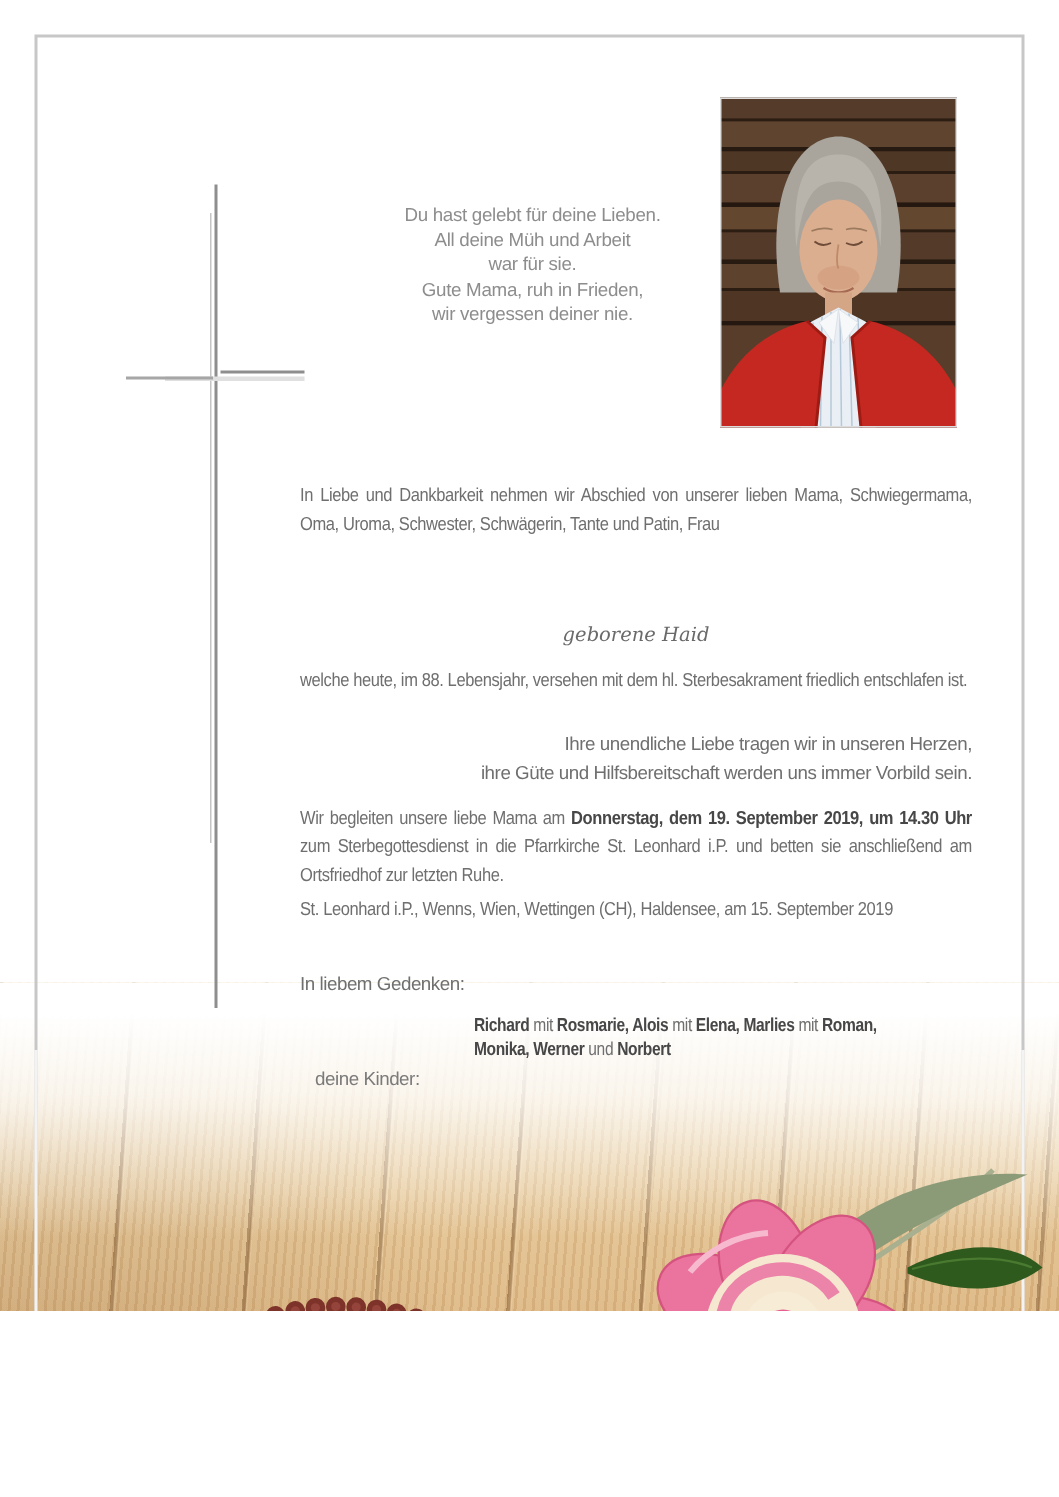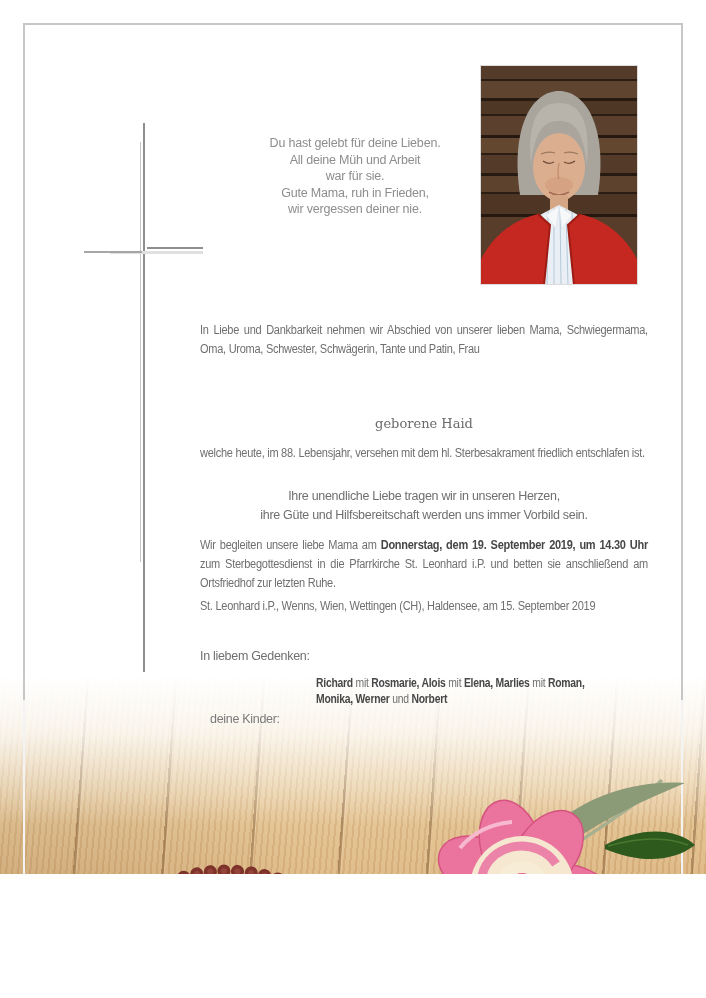--- a/index.html
+++ b/index.html
@@ -11,28 +11,28 @@
   .frame{left:23px;top:23px;width:660px;height:948px;box-sizing:border-box;
          border:2px solid #c7c7c7;z-index:3;}
   .wline{background:rgba(255,255,255,.78);z-index:4;}
 
   
   .xline{background:#8e8e8e;z-index:2;}
 
   
   .txt{color:#6f6f6f;font-size:12.5px;letter-spacing:-0.3px;line-height:19px;z-index:6;}
   .squeeze{width:509px;transform:scaleX(.88);transform-origin:0 0;text-align:justify;}
-  .center{text-align:center;}
+  .center{text-align:right;}
   .bseg{color:#474747;font-weight:bold;}
   .poem{left:240px;top:135px;width:230px;text-align:center;color:#8d8d8d;
         font-size:12.5px;line-height:16.5px;letter-spacing:-0.2px;z-index:6;}
   .name{left:200px;top:368px;width:448px;text-align:center;color:#3d3d3d;
         font-family:"DejaVu Serif",serif;font-style:italic;font-size:37px;line-height:46px;z-index:6;}
   .maiden{left:200px;top:416px;width:448px;text-align:center;color:#6a6a6a;
-        font-family:"DejaVu Serif",serif;font-size:13px;z-index:6;}
+        font-family:"DejaVu Serif",serif;font-style:italic;font-size:13px;z-index:6;}
 
   
   .family{left:210px;top:676px;width:480px;font-size:12.5px;line-height:15.8px;
           letter-spacing:-0.3px;color:#7a7a7a;z-index:6;}
   .frow{display:flex;align-items:flex-start;}
   .flabel{flex:0 0 106px;width:106px;margin-top:36px;}
   .fval{width:400px;transform:scaleX(.83);transform-origin:0 0;color:#6f6f6f;white-space:nowrap;}
   .fline{display:block;}
 
   

